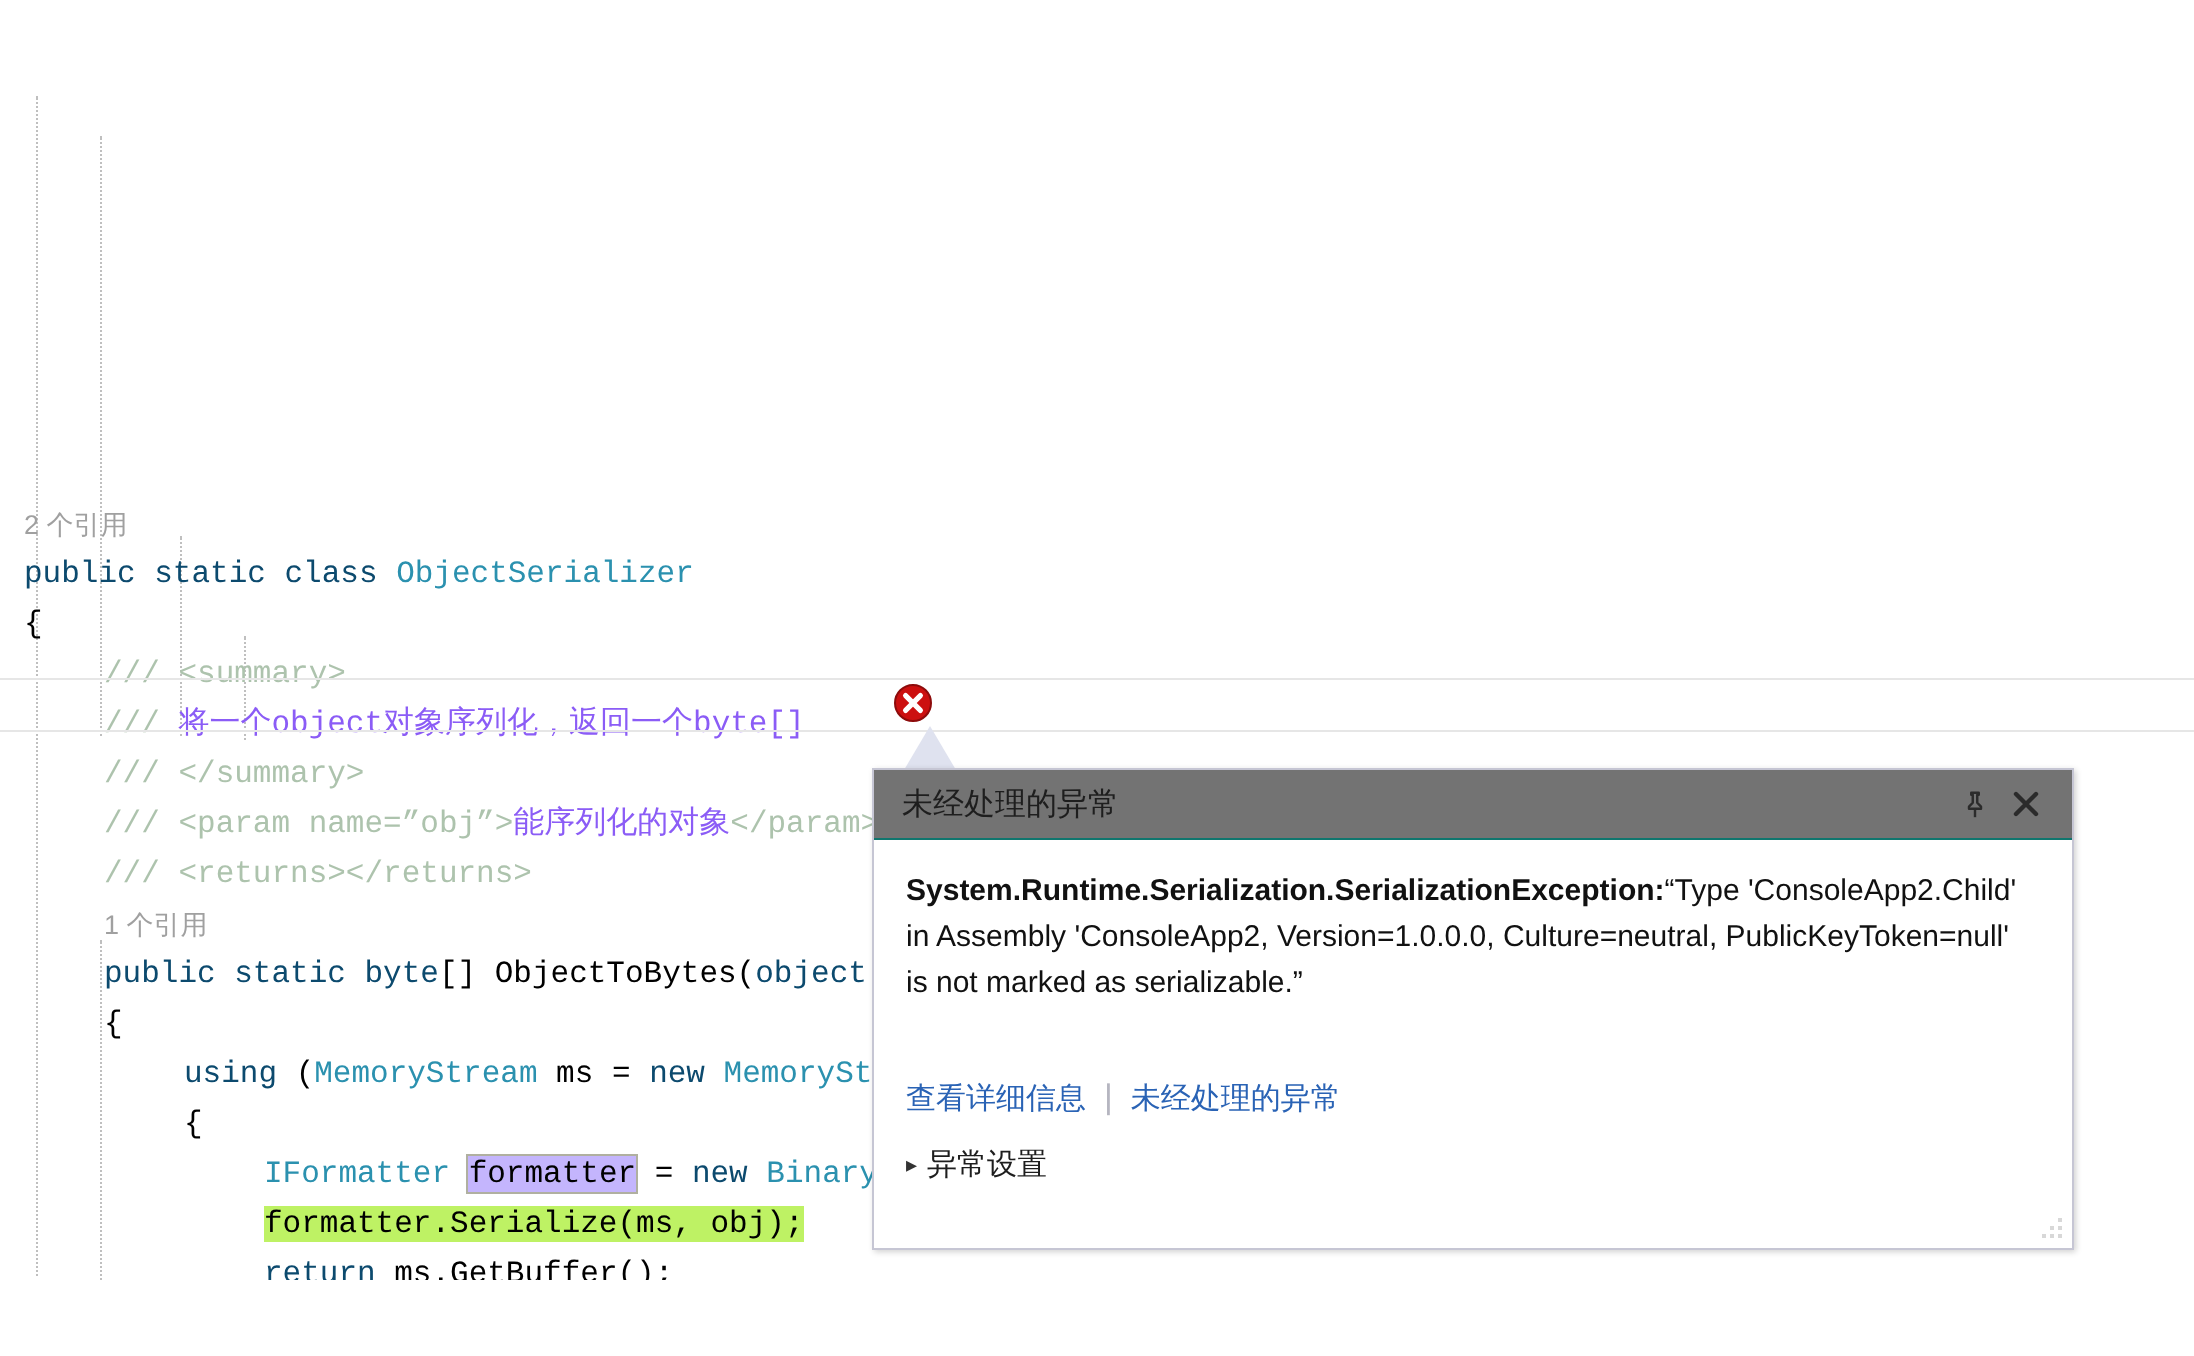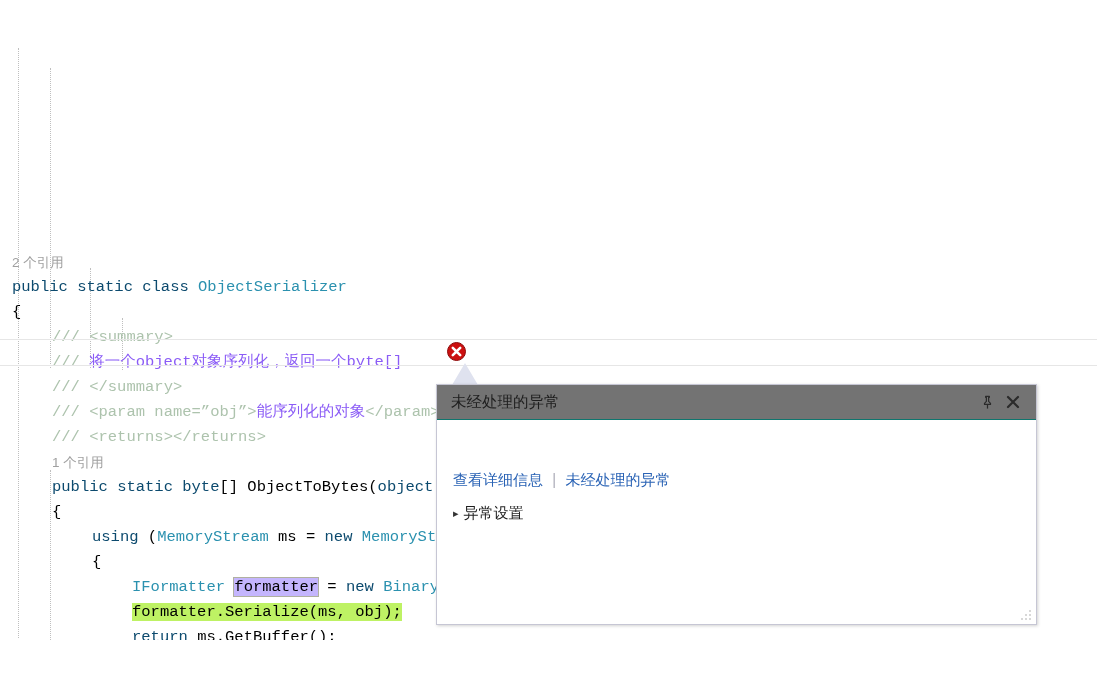--- a/index.html
+++ b/index.html
@@ -220,20 +220,23 @@
     </div>
 
     <div class="hdr-btn">
       <svg width="16" height="16" viewBox="0 0 16 16">
         <path d="M3 3 L13 13 M13 3 L3 13" stroke="#2b2b2b" stroke-width="2.2" stroke-linecap="round"></path>
       </svg>
     </div>
   </div>
 
   <div class="popup-body">
+    <div class="exc-text">
+      <b>System.Runtime.Serialization.SerializationException:</b><span>“Type 'ConsoleApp2.Child' in Assembly 'ConsoleApp2, Version=1.0.0.0, Culture=neutral, PublicKeyToken=null' is not marked as serializable.”</span>
+    </div>
 
     <div class="link-row">
       <span class="link">查看详细信息</span>
       <span class="link-sep">|</span>
       <span class="link">未经处理的异常</span>
     </div>
 
     <div class="expander">
       <span class="tri">▸</span>
       <span>异常设置</span>

